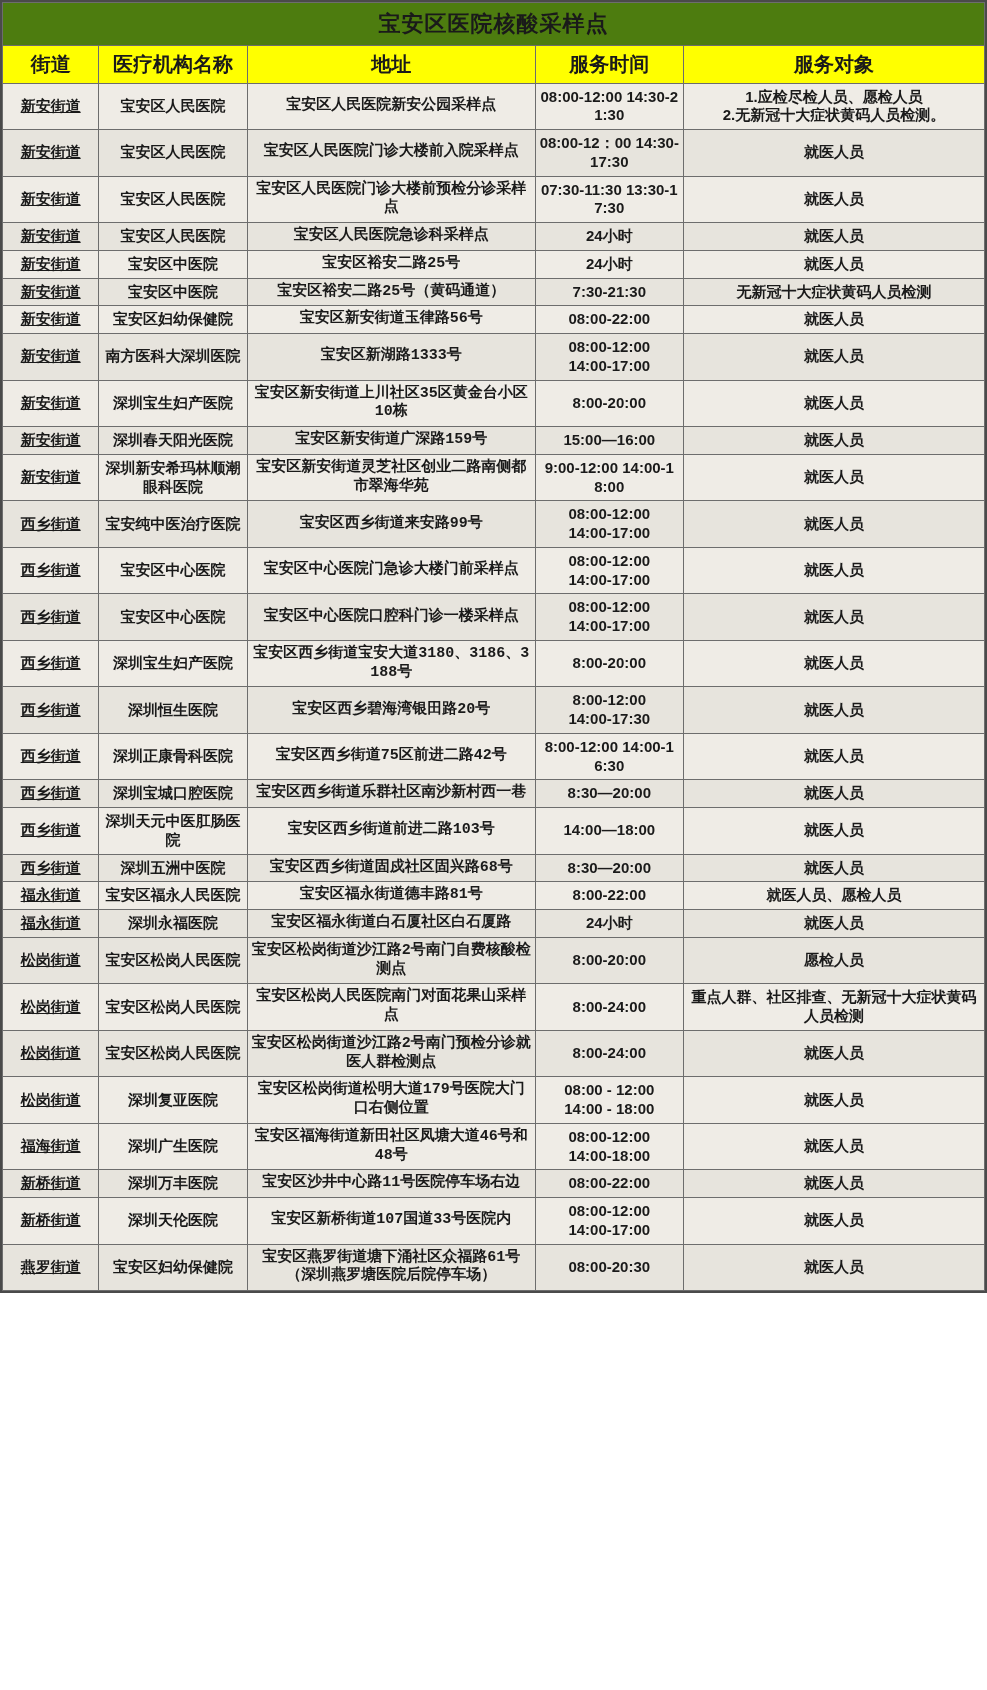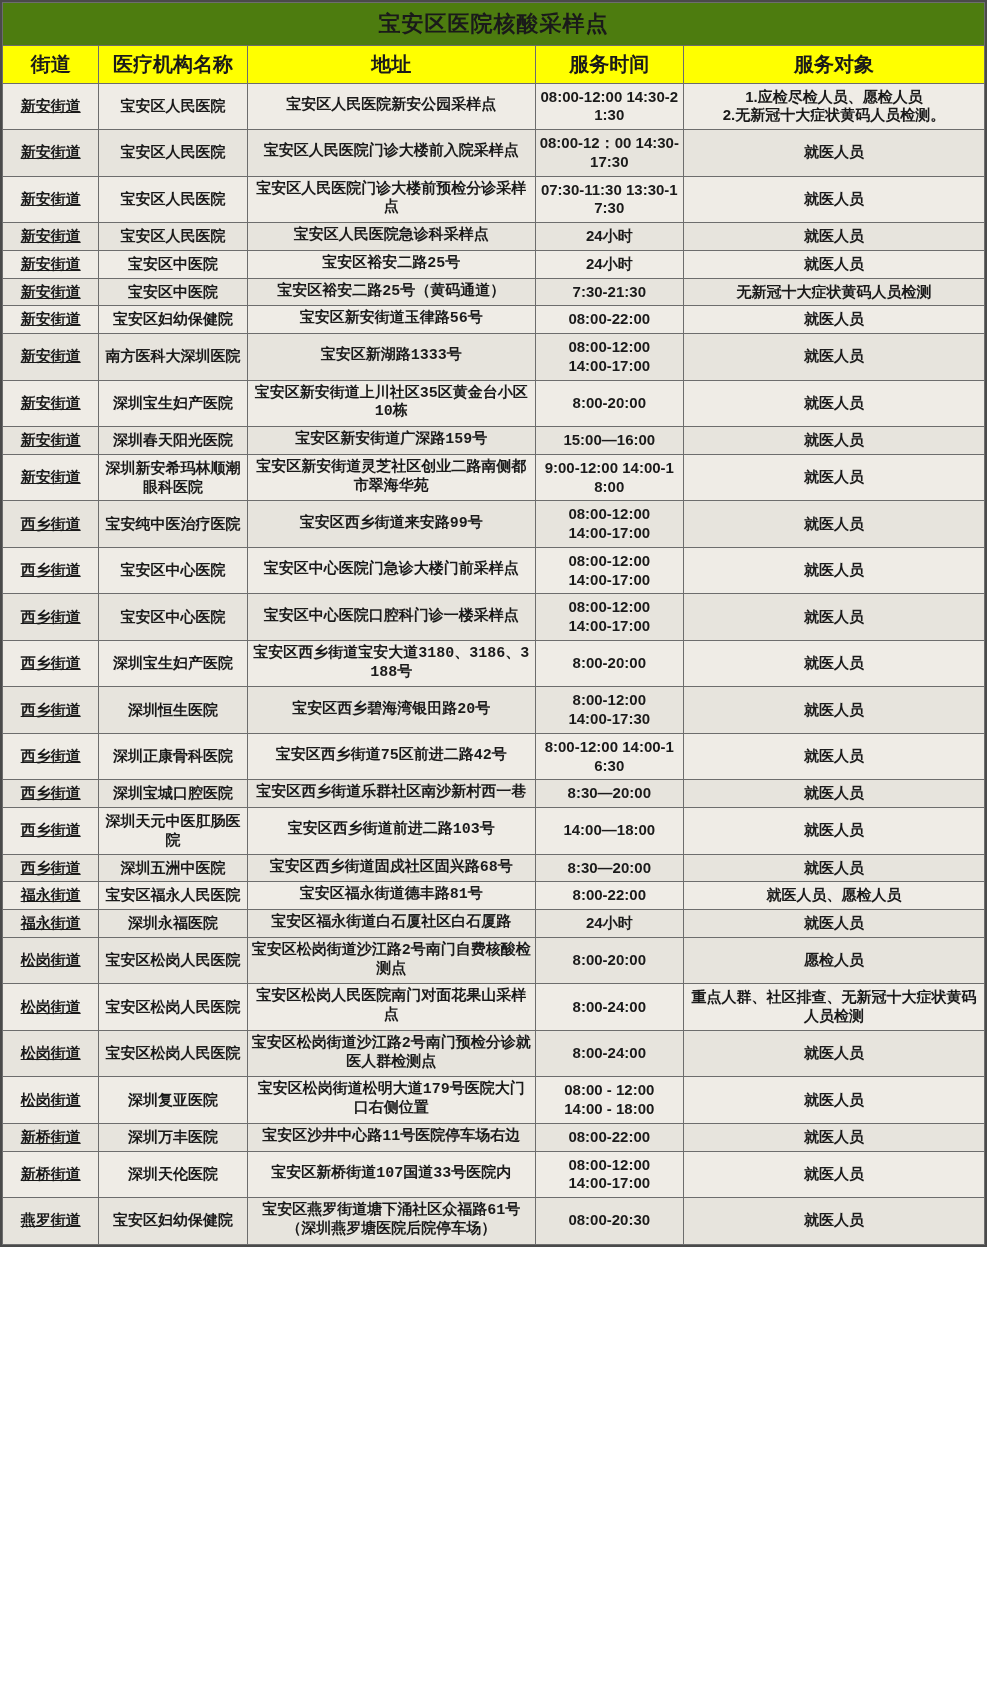--- a/index.html
+++ b/index.html
@@ -262,20 +262,27 @@
           <td class="c-time">8:00-24:00</td>
           <td class="c-target">就医人员</td>
         </tr>
         <tr class="odd">
           <td class="c-street">松岗街道</td>
           <td class="c-org">深圳复亚医院</td>
           <td class="c-addr">宝安区松岗街道松明大道179号医院大门口右侧位置</td>
           <td class="c-time">08:00 - 12:00<br>14:00 - 18:00</td>
           <td class="c-target">就医人员</td>
         </tr>
+        <tr class="odd">
+          <td class="c-street">福海街道</td>
+          <td class="c-org">深圳广生医院</td>
+          <td class="c-addr">宝安区福海街道新田社区凤塘大道46号和48号</td>
+          <td class="c-time">08:00-12:00<br>14:00-18:00</td>
+          <td class="c-target">就医人员</td>
+        </tr>
         <tr class="even">
           <td class="c-street">新桥街道</td>
           <td class="c-org">深圳万丰医院</td>
           <td class="c-addr">宝安区沙井中心路11号医院停车场右边</td>
           <td class="c-time">08:00-22:00</td>
           <td class="c-target">就医人员</td>
         </tr>
         <tr class="odd">
           <td class="c-street">新桥街道</td>
           <td class="c-org">深圳天伦医院</td>

